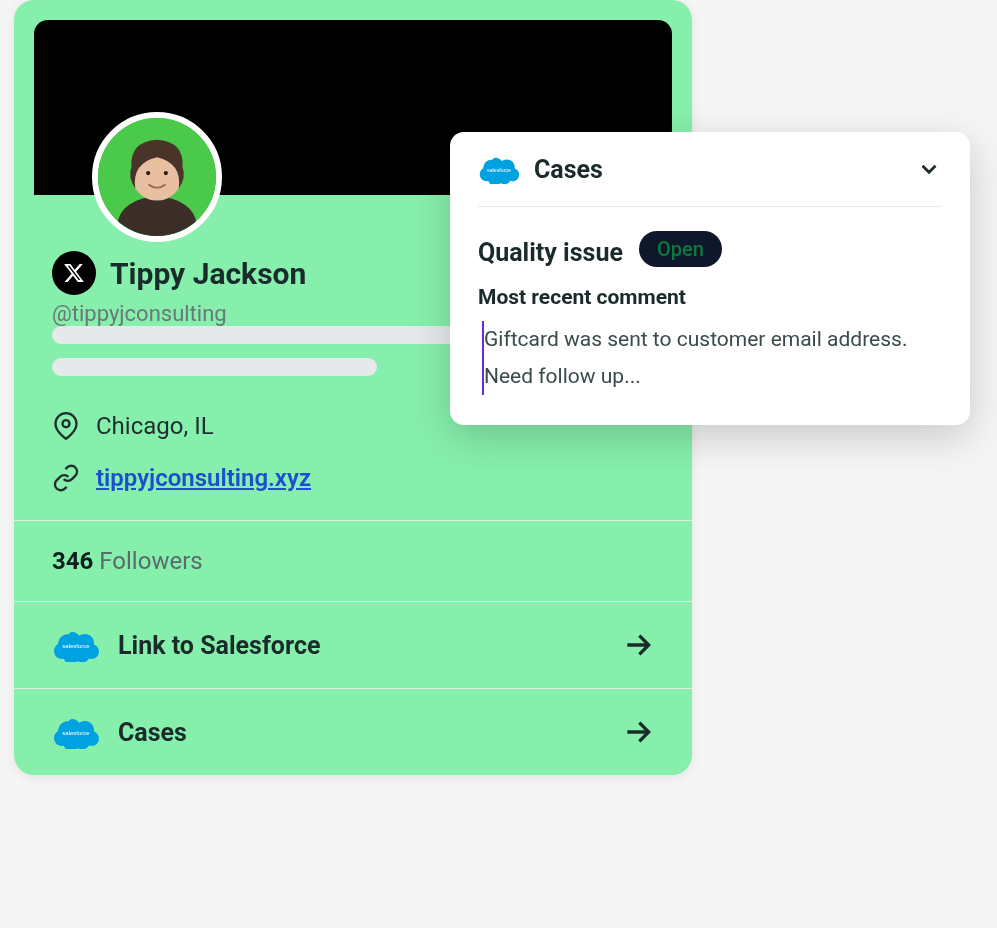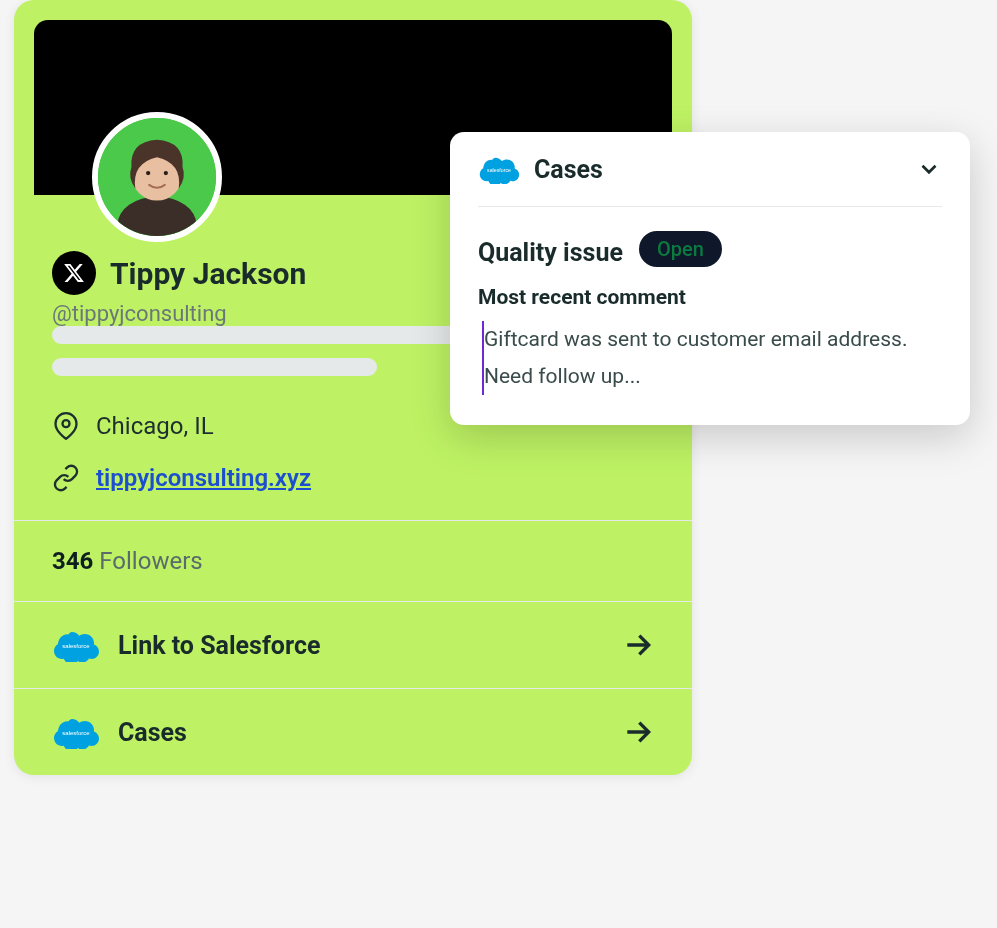--- a/index.html
+++ b/index.html
@@ -12,21 +12,21 @@
       background: #f5f5f5;
       width: 997px;
       height: 928px;
       position: relative;
     }
     .profile-card {
       position: absolute;
       left: 14px;
       top: 0;
       width: 678px;
-      background: #bef264;
+      background: #86efac;
       border-radius: 20px;
       box-shadow: 0 2px 12px rgba(0,0,0,0.08);
       overflow: hidden;
     }
     .cover {
       background: #000;
       height: 175px;
       margin: 20px 20px 0 20px;
       border-radius: 14px 14px 0 0;
     }

